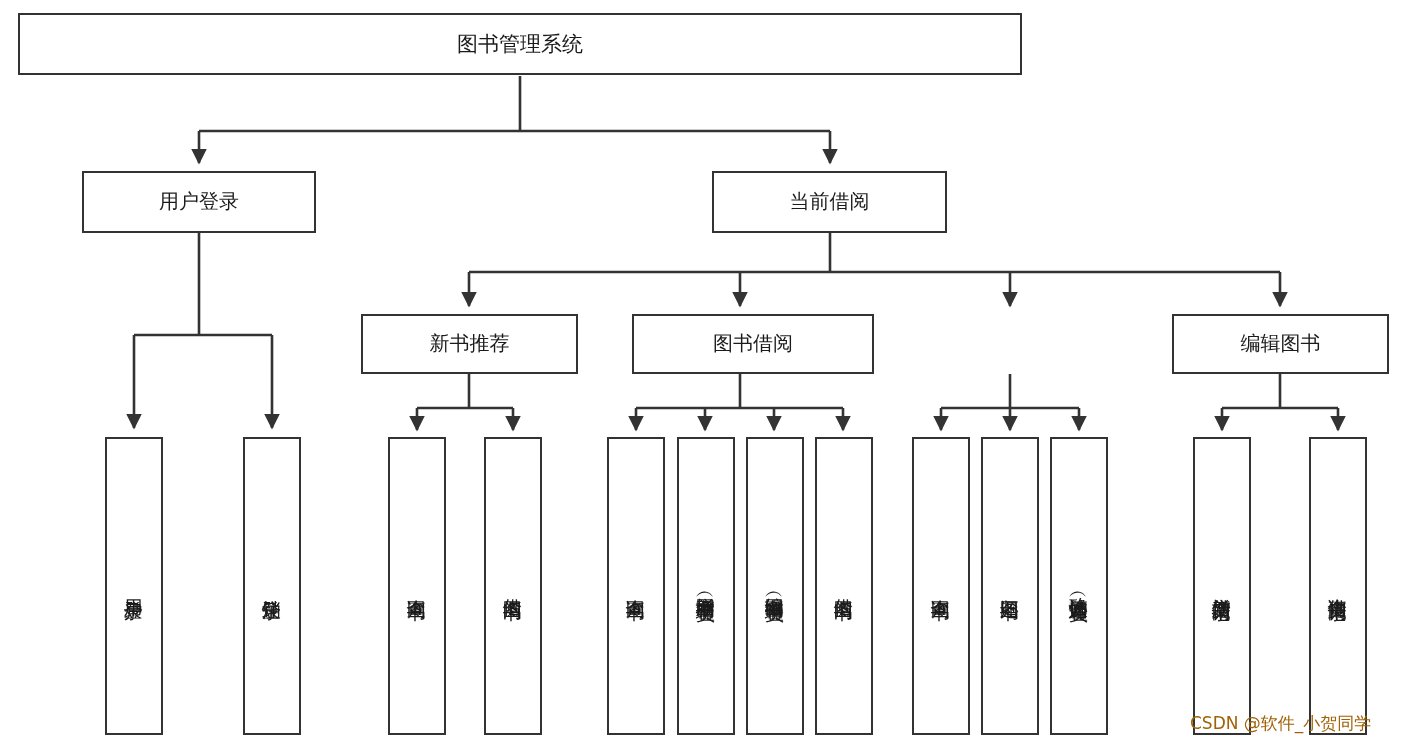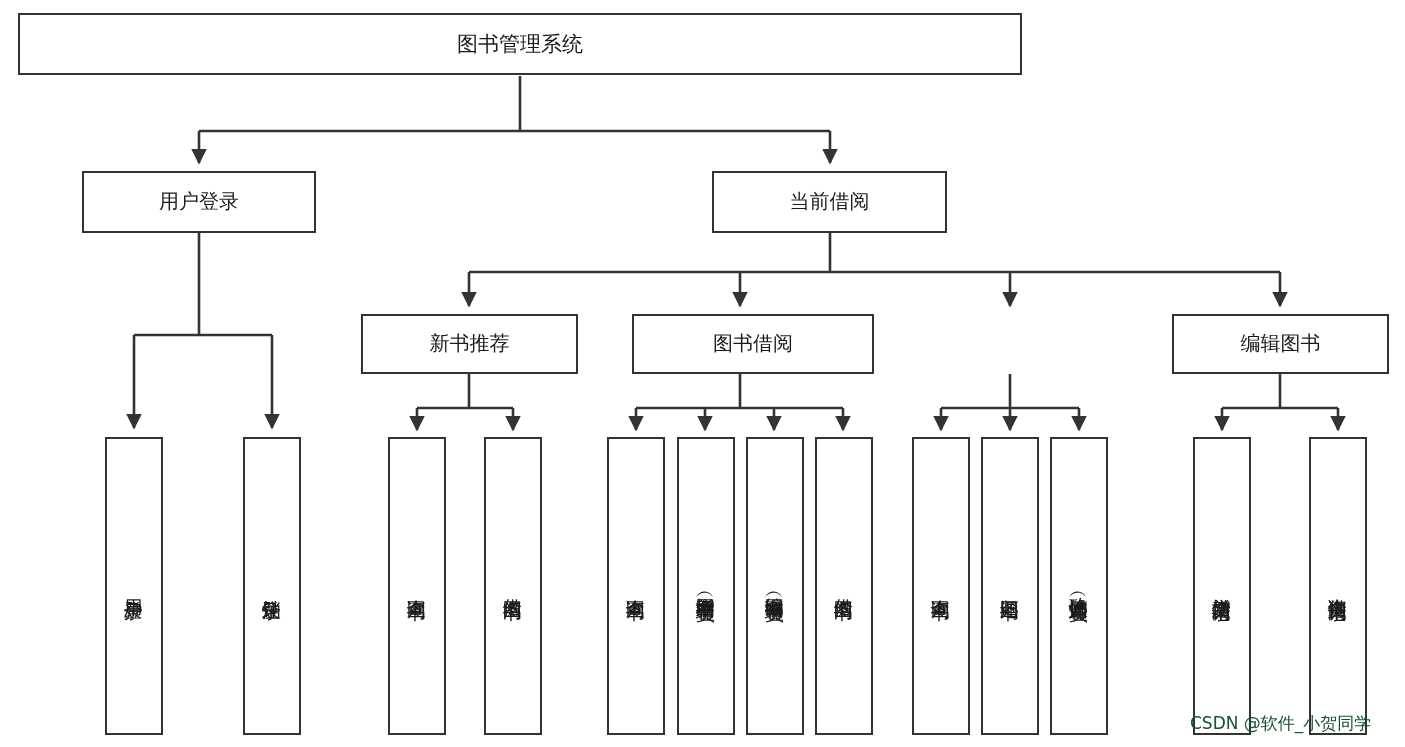--- a/index.html
+++ b/index.html
@@ -57,21 +57,21 @@
     writing-mode: vertical-rl;
     text-orientation: upright;
     white-space: nowrap;
     display: block;
   }
   .watermark {
     position: absolute;
     left: 1190px;
     top: 712px;
     font-size: 17px;
-    color: #14532d;
+    color: #a16207;
     white-space: nowrap;
     font-family: "DejaVu Sans", "Liberation Sans", sans-serif;
     pointer-events: none;
   }
 </style>
 </head>
 <body>
 
 <div id="canvas">
 

